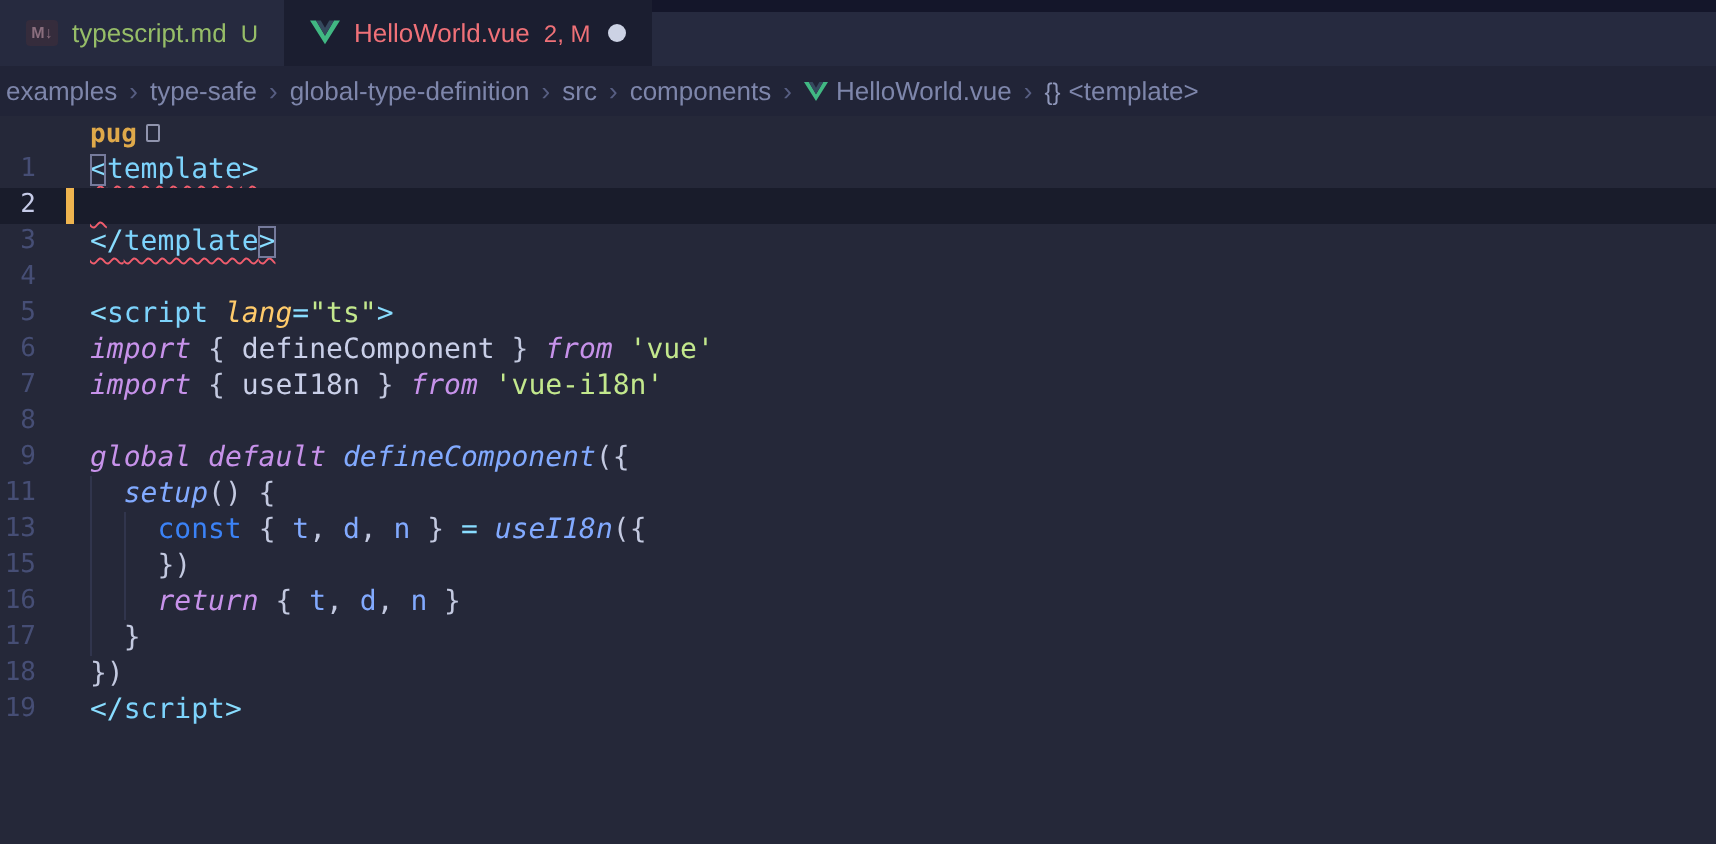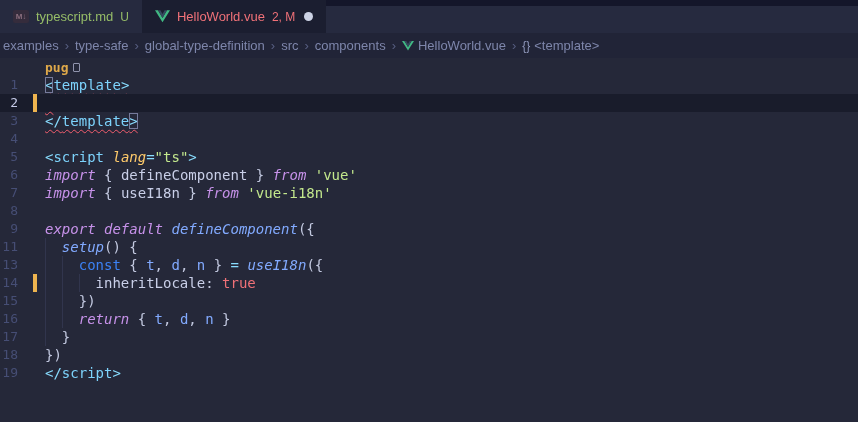--- a/index.html
+++ b/index.html
@@ -173,40 +173,33 @@
         <div class="row">
           <div class="gutter">
             <span class="num">8</span>
           </div>
           <div class="code"></div>
         </div>
         <div class="row">
           <div class="gutter">
             <span class="num">9</span>
           </div>
-          <div class="code"><span class="c-kw">export</span><span class="c-def"> </span><span class="c-kw">default</span><span class="c-def"> </span><span class="c-fn">defineComponent</span><span class="c-brace">({</span></div>
+          <div class="code"><span class="c-kw">global</span><span class="c-def"> </span><span class="c-kw">default</span><span class="c-def"> </span><span class="c-fn">defineComponent</span><span class="c-brace">({</span></div>
         </div>
         <div class="row">
           <div class="gutter">
             <span class="num">11</span>
           </div>
           <div class="code"><span class="guide" style="left: 0px;"></span><span class="c-def">  </span><span class="c-fn">setup</span><span class="c-brace">() {</span></div>
         </div>
         <div class="row">
           <div class="gutter">
             <span class="num">13</span>
           </div>
           <div class="code"><span class="guide" style="left: 0px;"></span><span class="guide" style="left: 16.8px;"></span><span class="c-def">    </span><span class="c-kw2">const</span><span class="c-def"> </span><span class="c-brace">{ </span><span class="c-var">t</span><span class="c-brace">, </span><span class="c-var">d</span><span class="c-brace">, </span><span class="c-var">n</span><span class="c-brace"> }</span><span class="c-def"> </span><span class="c-punct">=</span><span class="c-def"> </span><span class="c-fn">useI18n</span><span class="c-brace">({</span></div>
-        </div>
-        <div class="row">
-          <div class="gutter">
-            <span class="num">14</span>
-            <div class="gitbar"></div>
-          </div>
-          <div class="code"><span class="guide" style="left: 0px;"></span><span class="guide" style="left: 16.8px;"></span><span class="guide" style="left: 33.6px;"></span><span class="c-def">      </span><span class="c-plain">inheritLocale</span><span class="c-brace">:</span><span class="c-def"> </span><span class="c-bool">true</span></div>
         </div>
         <div class="row">
           <div class="gutter">
             <span class="num">15</span>
           </div>
           <div class="code"><span class="guide" style="left: 0px;"></span><span class="guide" style="left: 16.8px;"></span><span class="c-def">    </span><span class="c-brace">})</span></div>
         </div>
         <div class="row">
           <div class="gutter">
             <span class="num">16</span>

